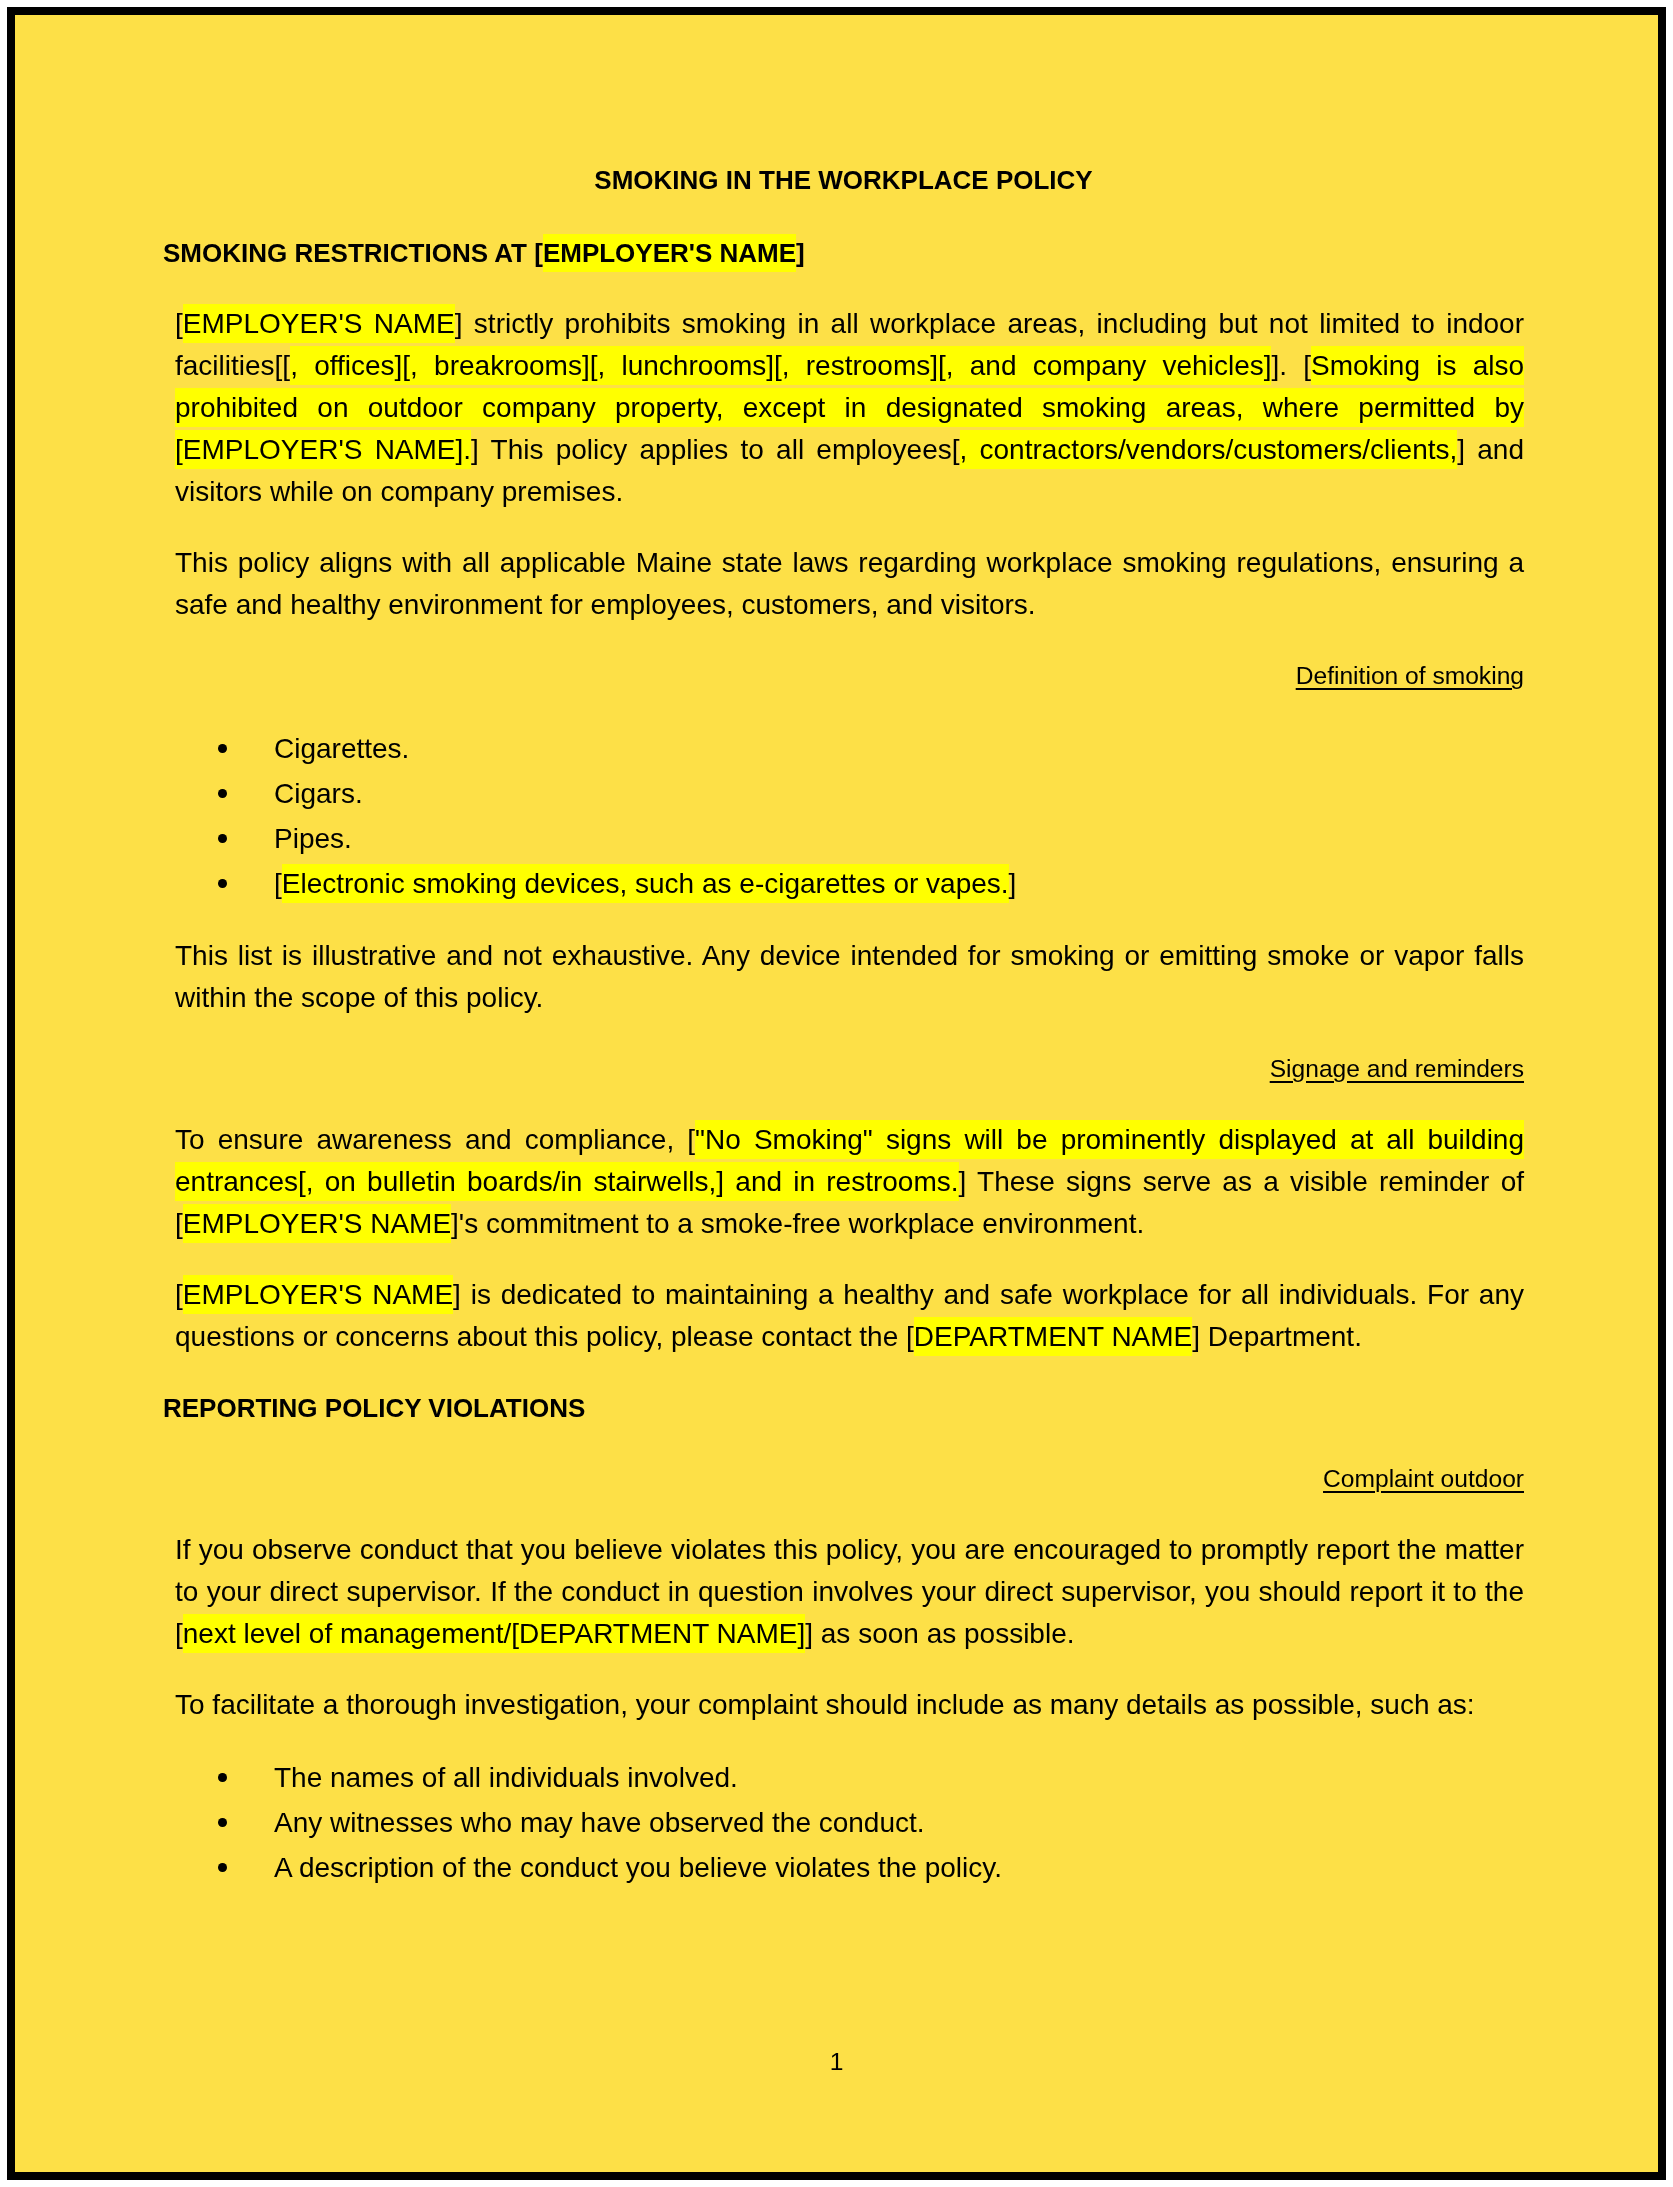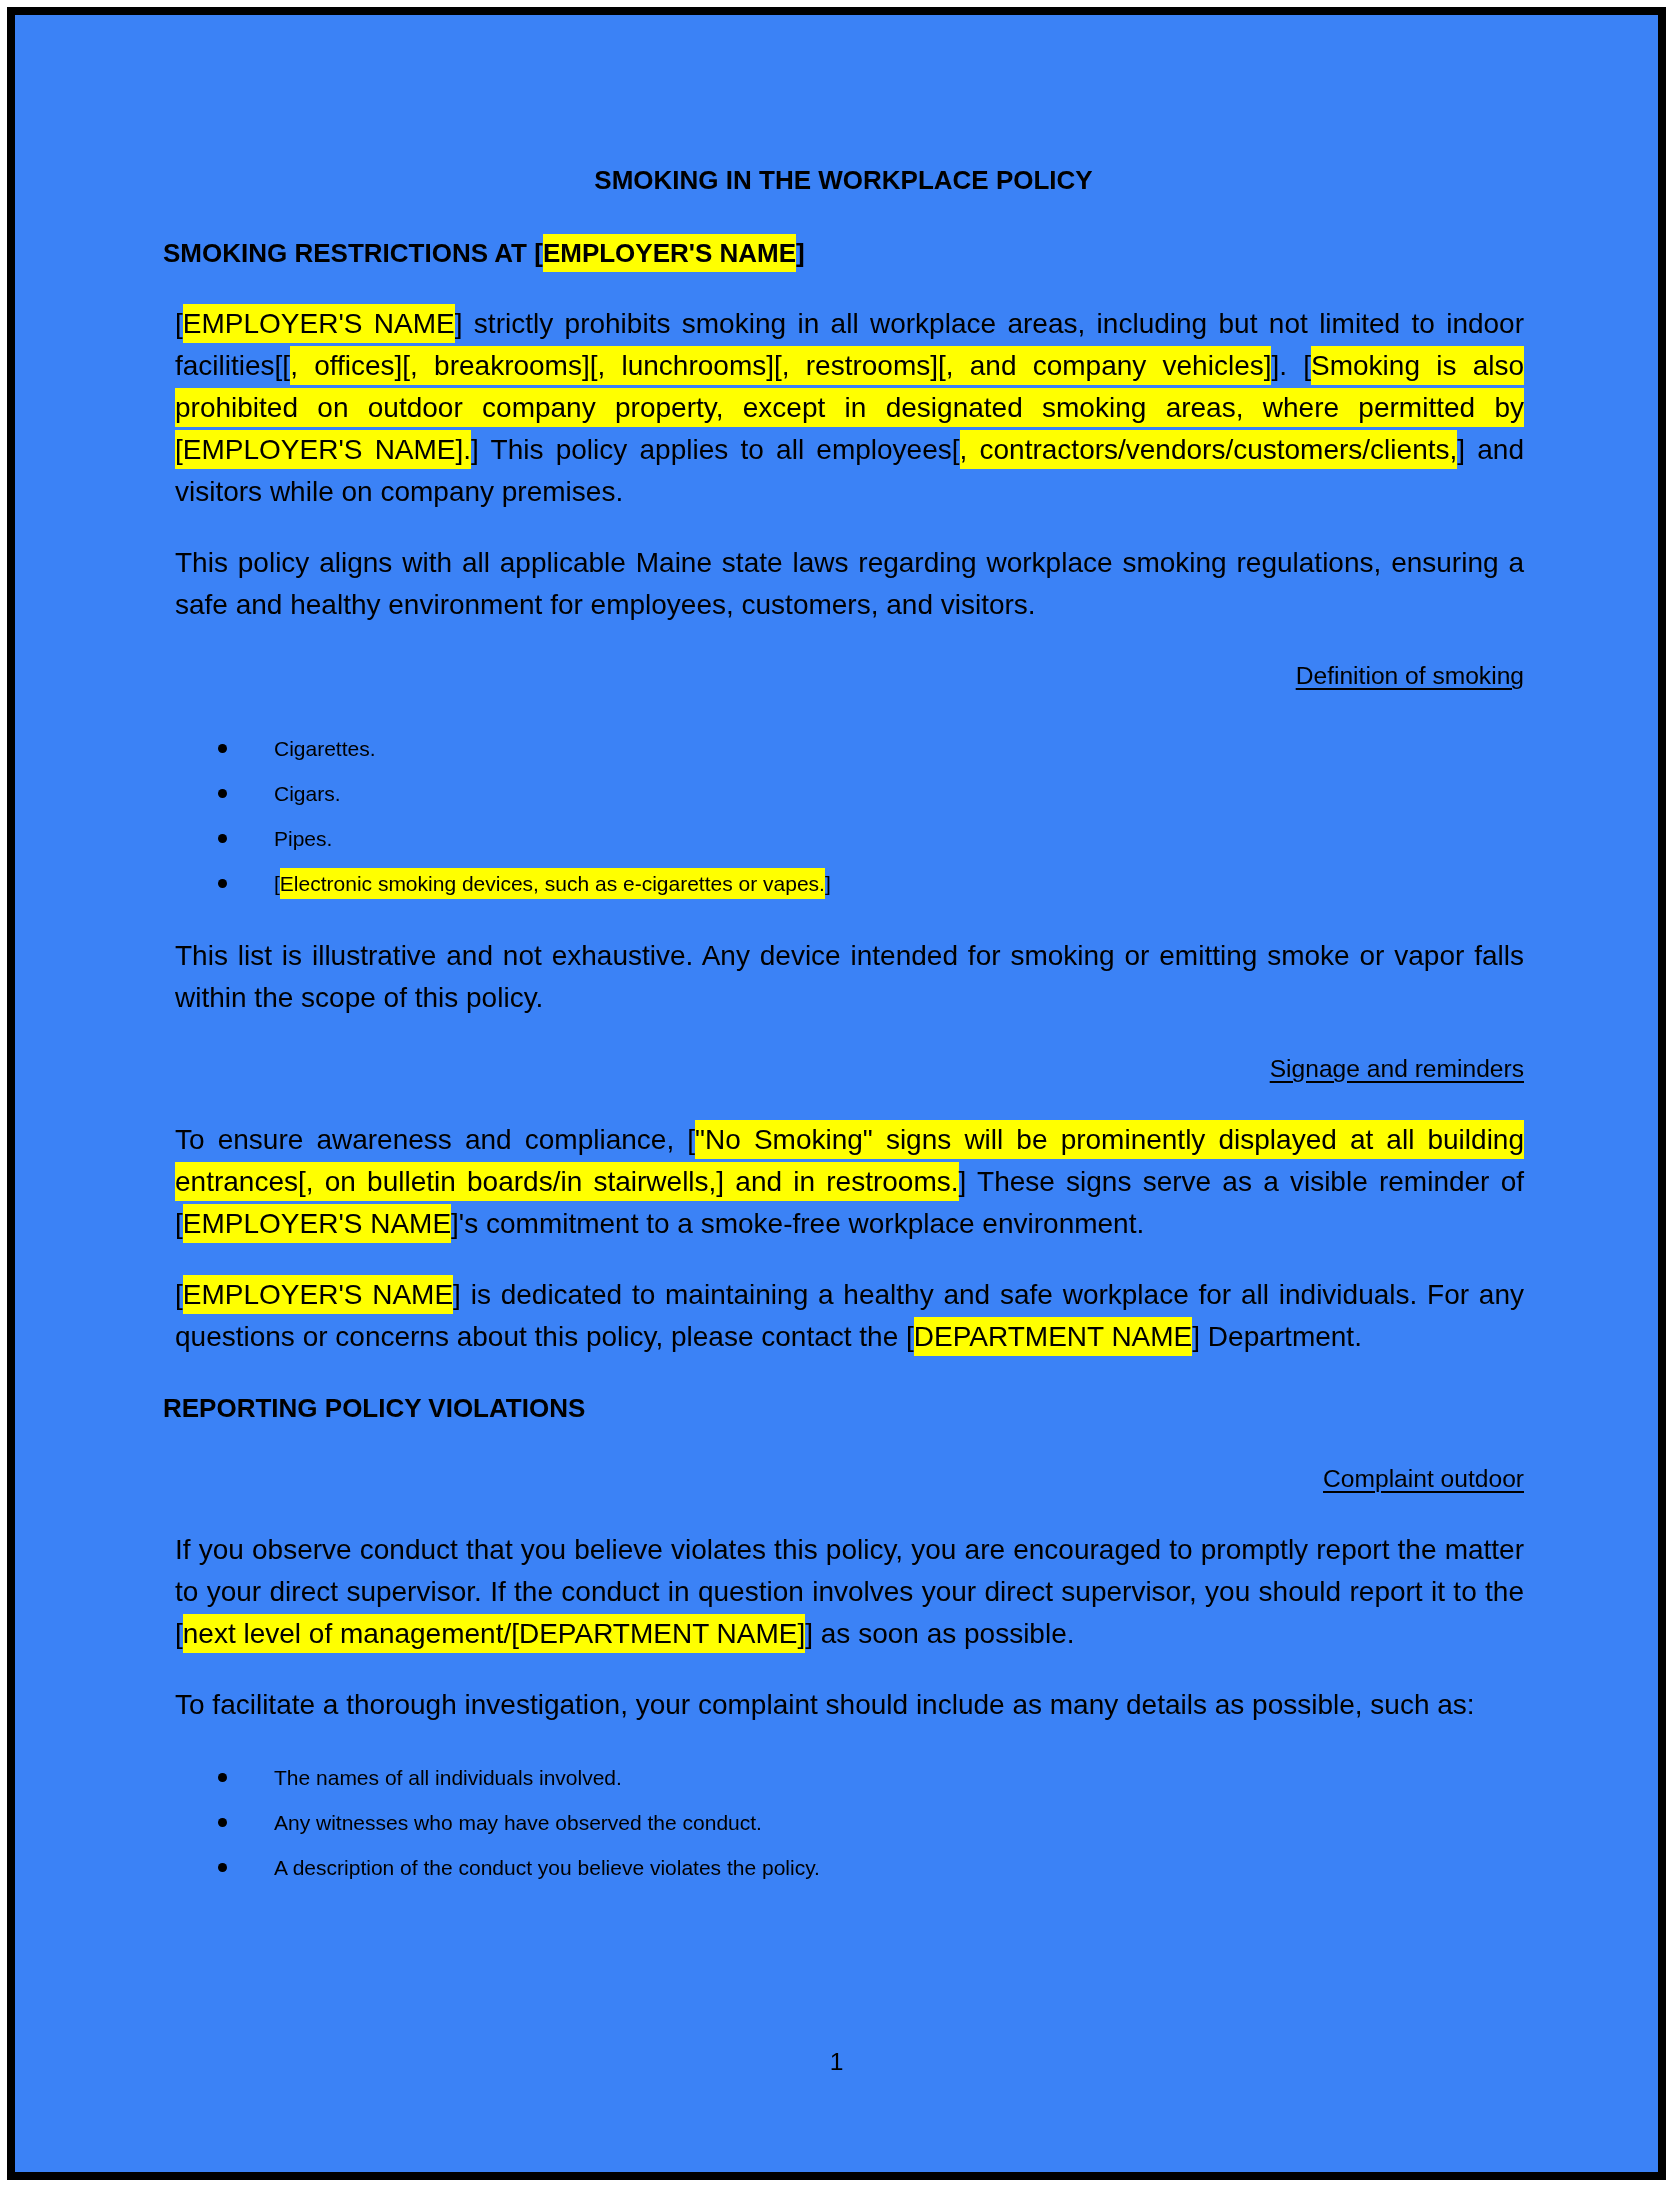--- a/index.html
+++ b/index.html
@@ -9,21 +9,21 @@
     width: 1673px;
     height: 2188px;
     overflow: hidden;
     font-family: "Liberation Sans", "DejaVu Sans", sans-serif;
     color: #000000;
   }
   .page {
     position: absolute;
     inset: 7px;
     border: 8.8px solid #000000;
-    background: #3b82f6;
+    background: #fde047;
   }
   .content {
     position: absolute;
     top: 144px;
     left: 148px;
     width: 1361px;
   }
   .block { margin: 0 0 29px 0; }
   .doc-title {
     font-size: 26px;
@@ -51,21 +51,21 @@
     line-height: 42px;
     text-align: justify;
     margin: 0 0 29px 12px;
   }
   ul.bullets {
     list-style: none;
     margin: 0 0 29px 0;
     padding: 0 0 0 111px;
   }
   ul.bullets li {
-    font-size: 21px;
+    font-size: 28px;
     line-height: 45px;
     position: relative;
     text-align: left;
   }
   ul.bullets li::before {
     content: "";
     position: absolute;
     left: -56px;
     top: 18.4px;
     width: 8.8px;

